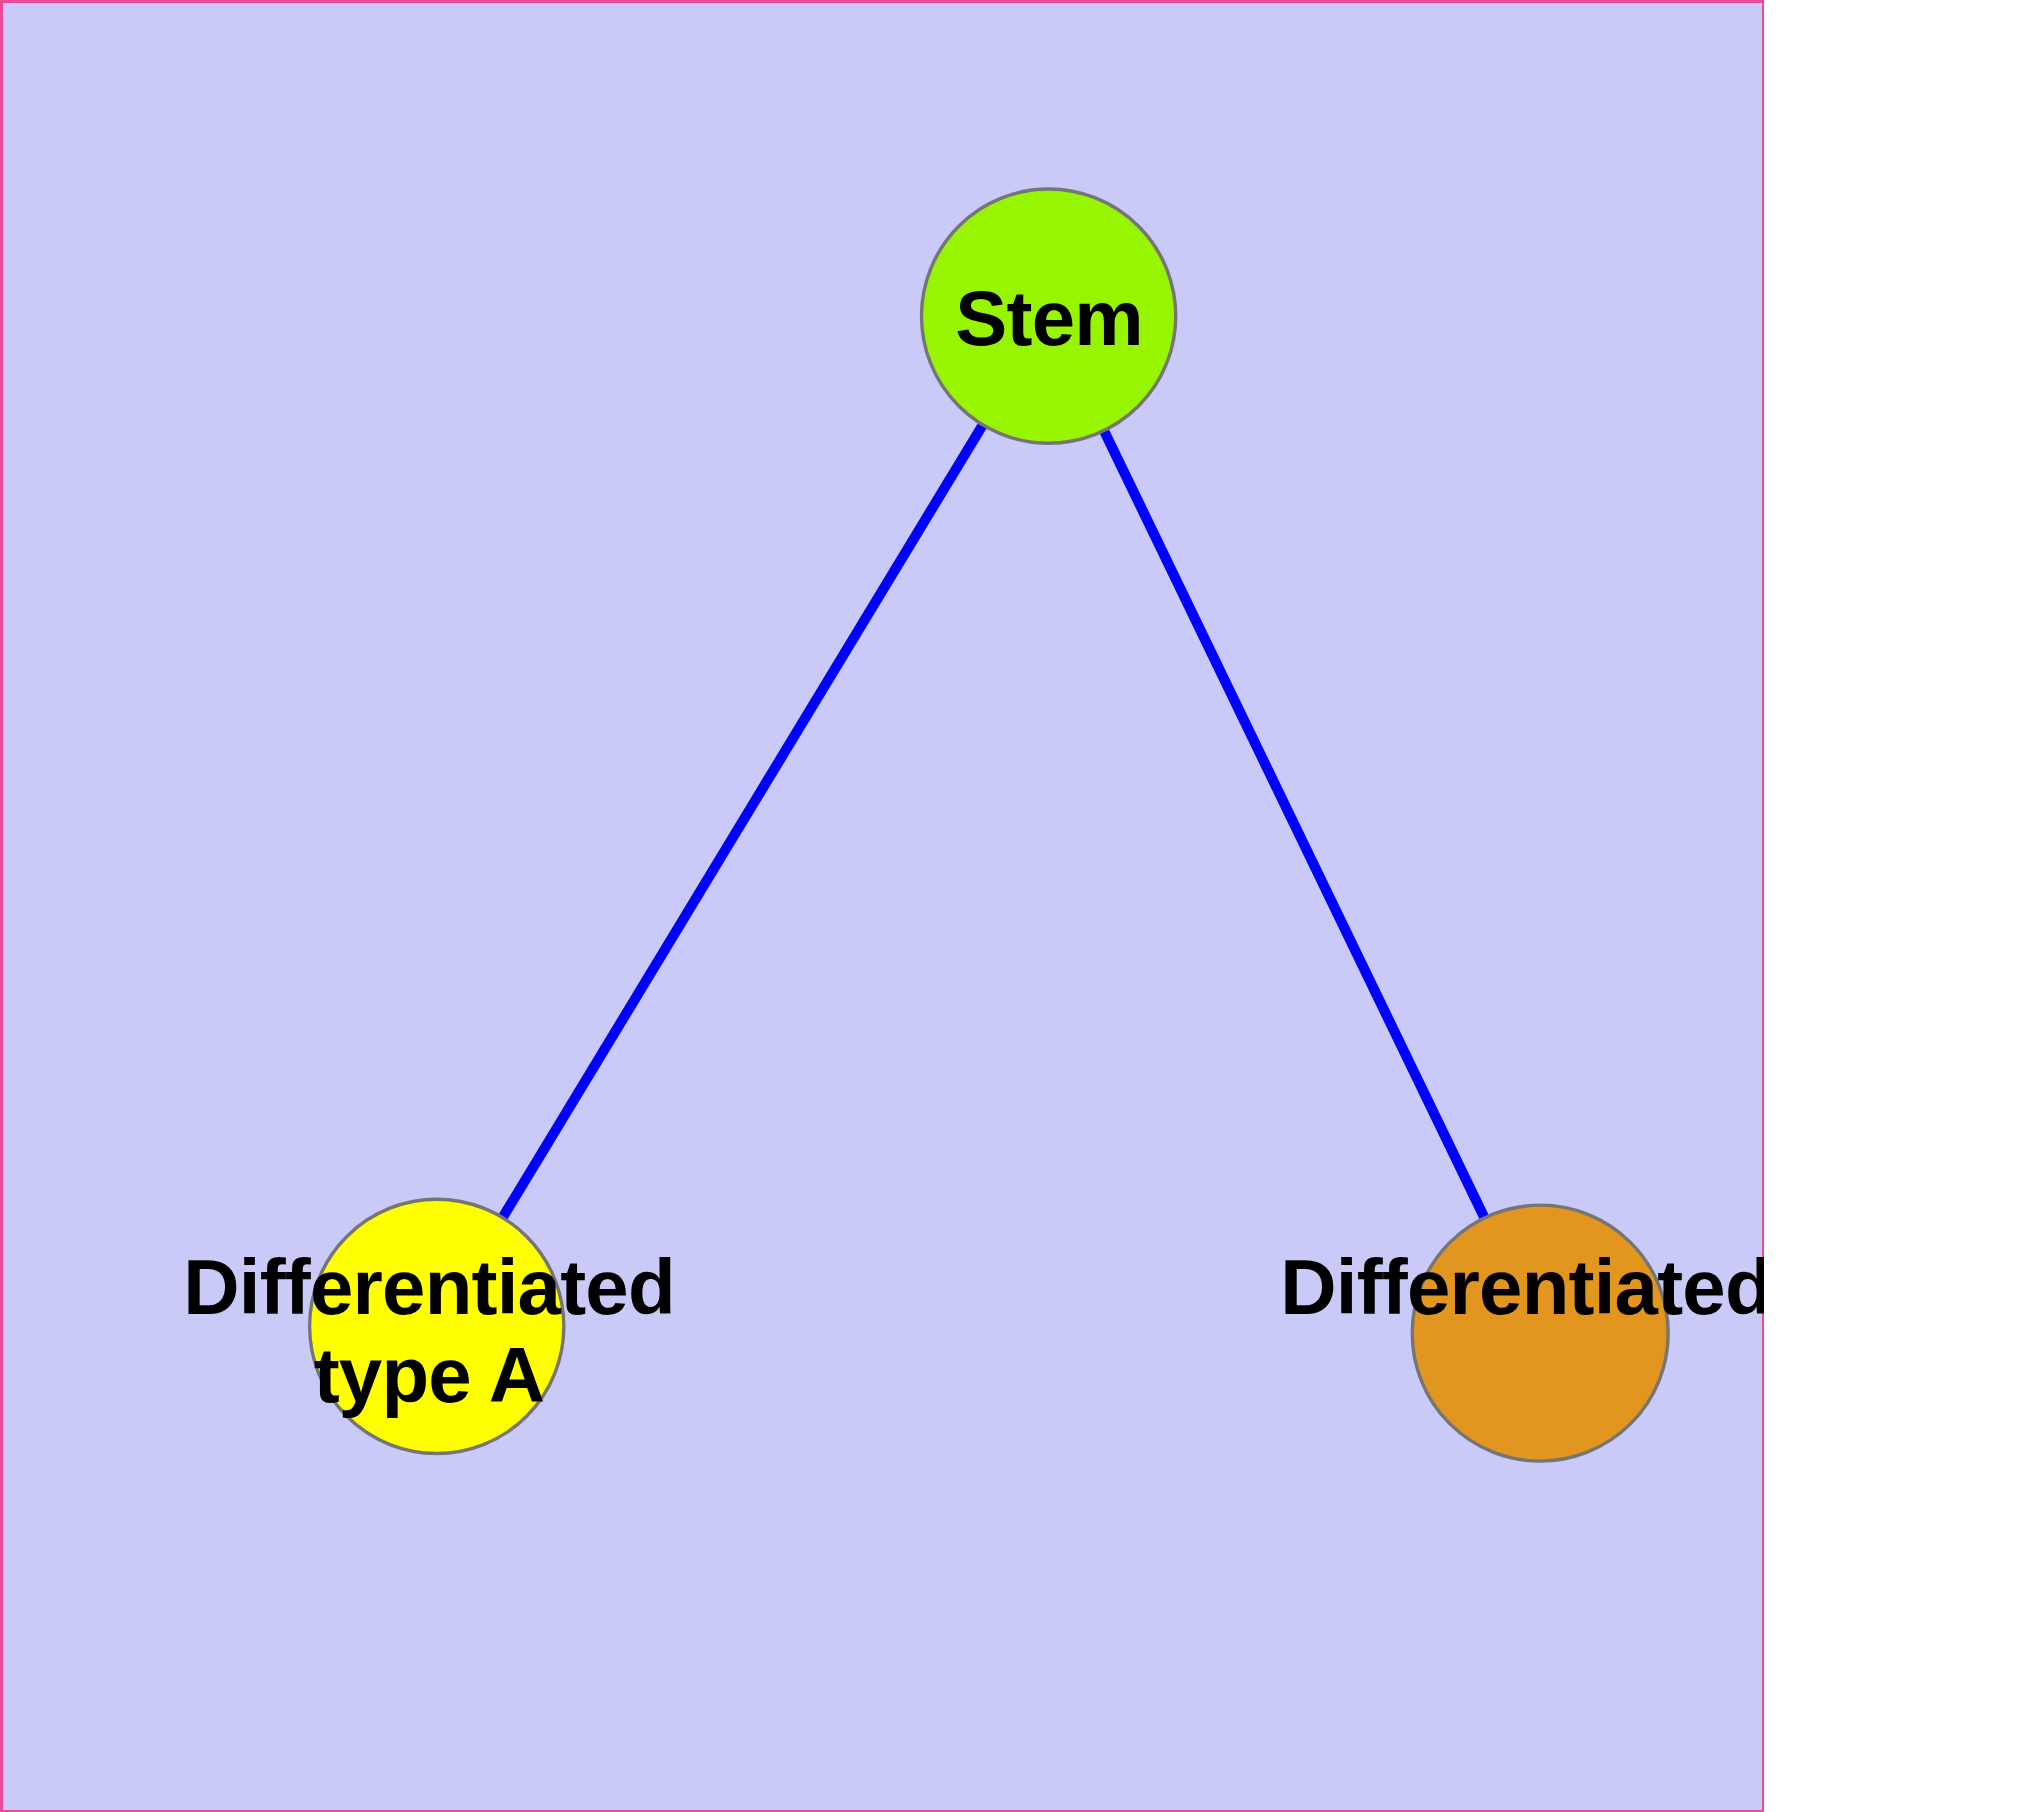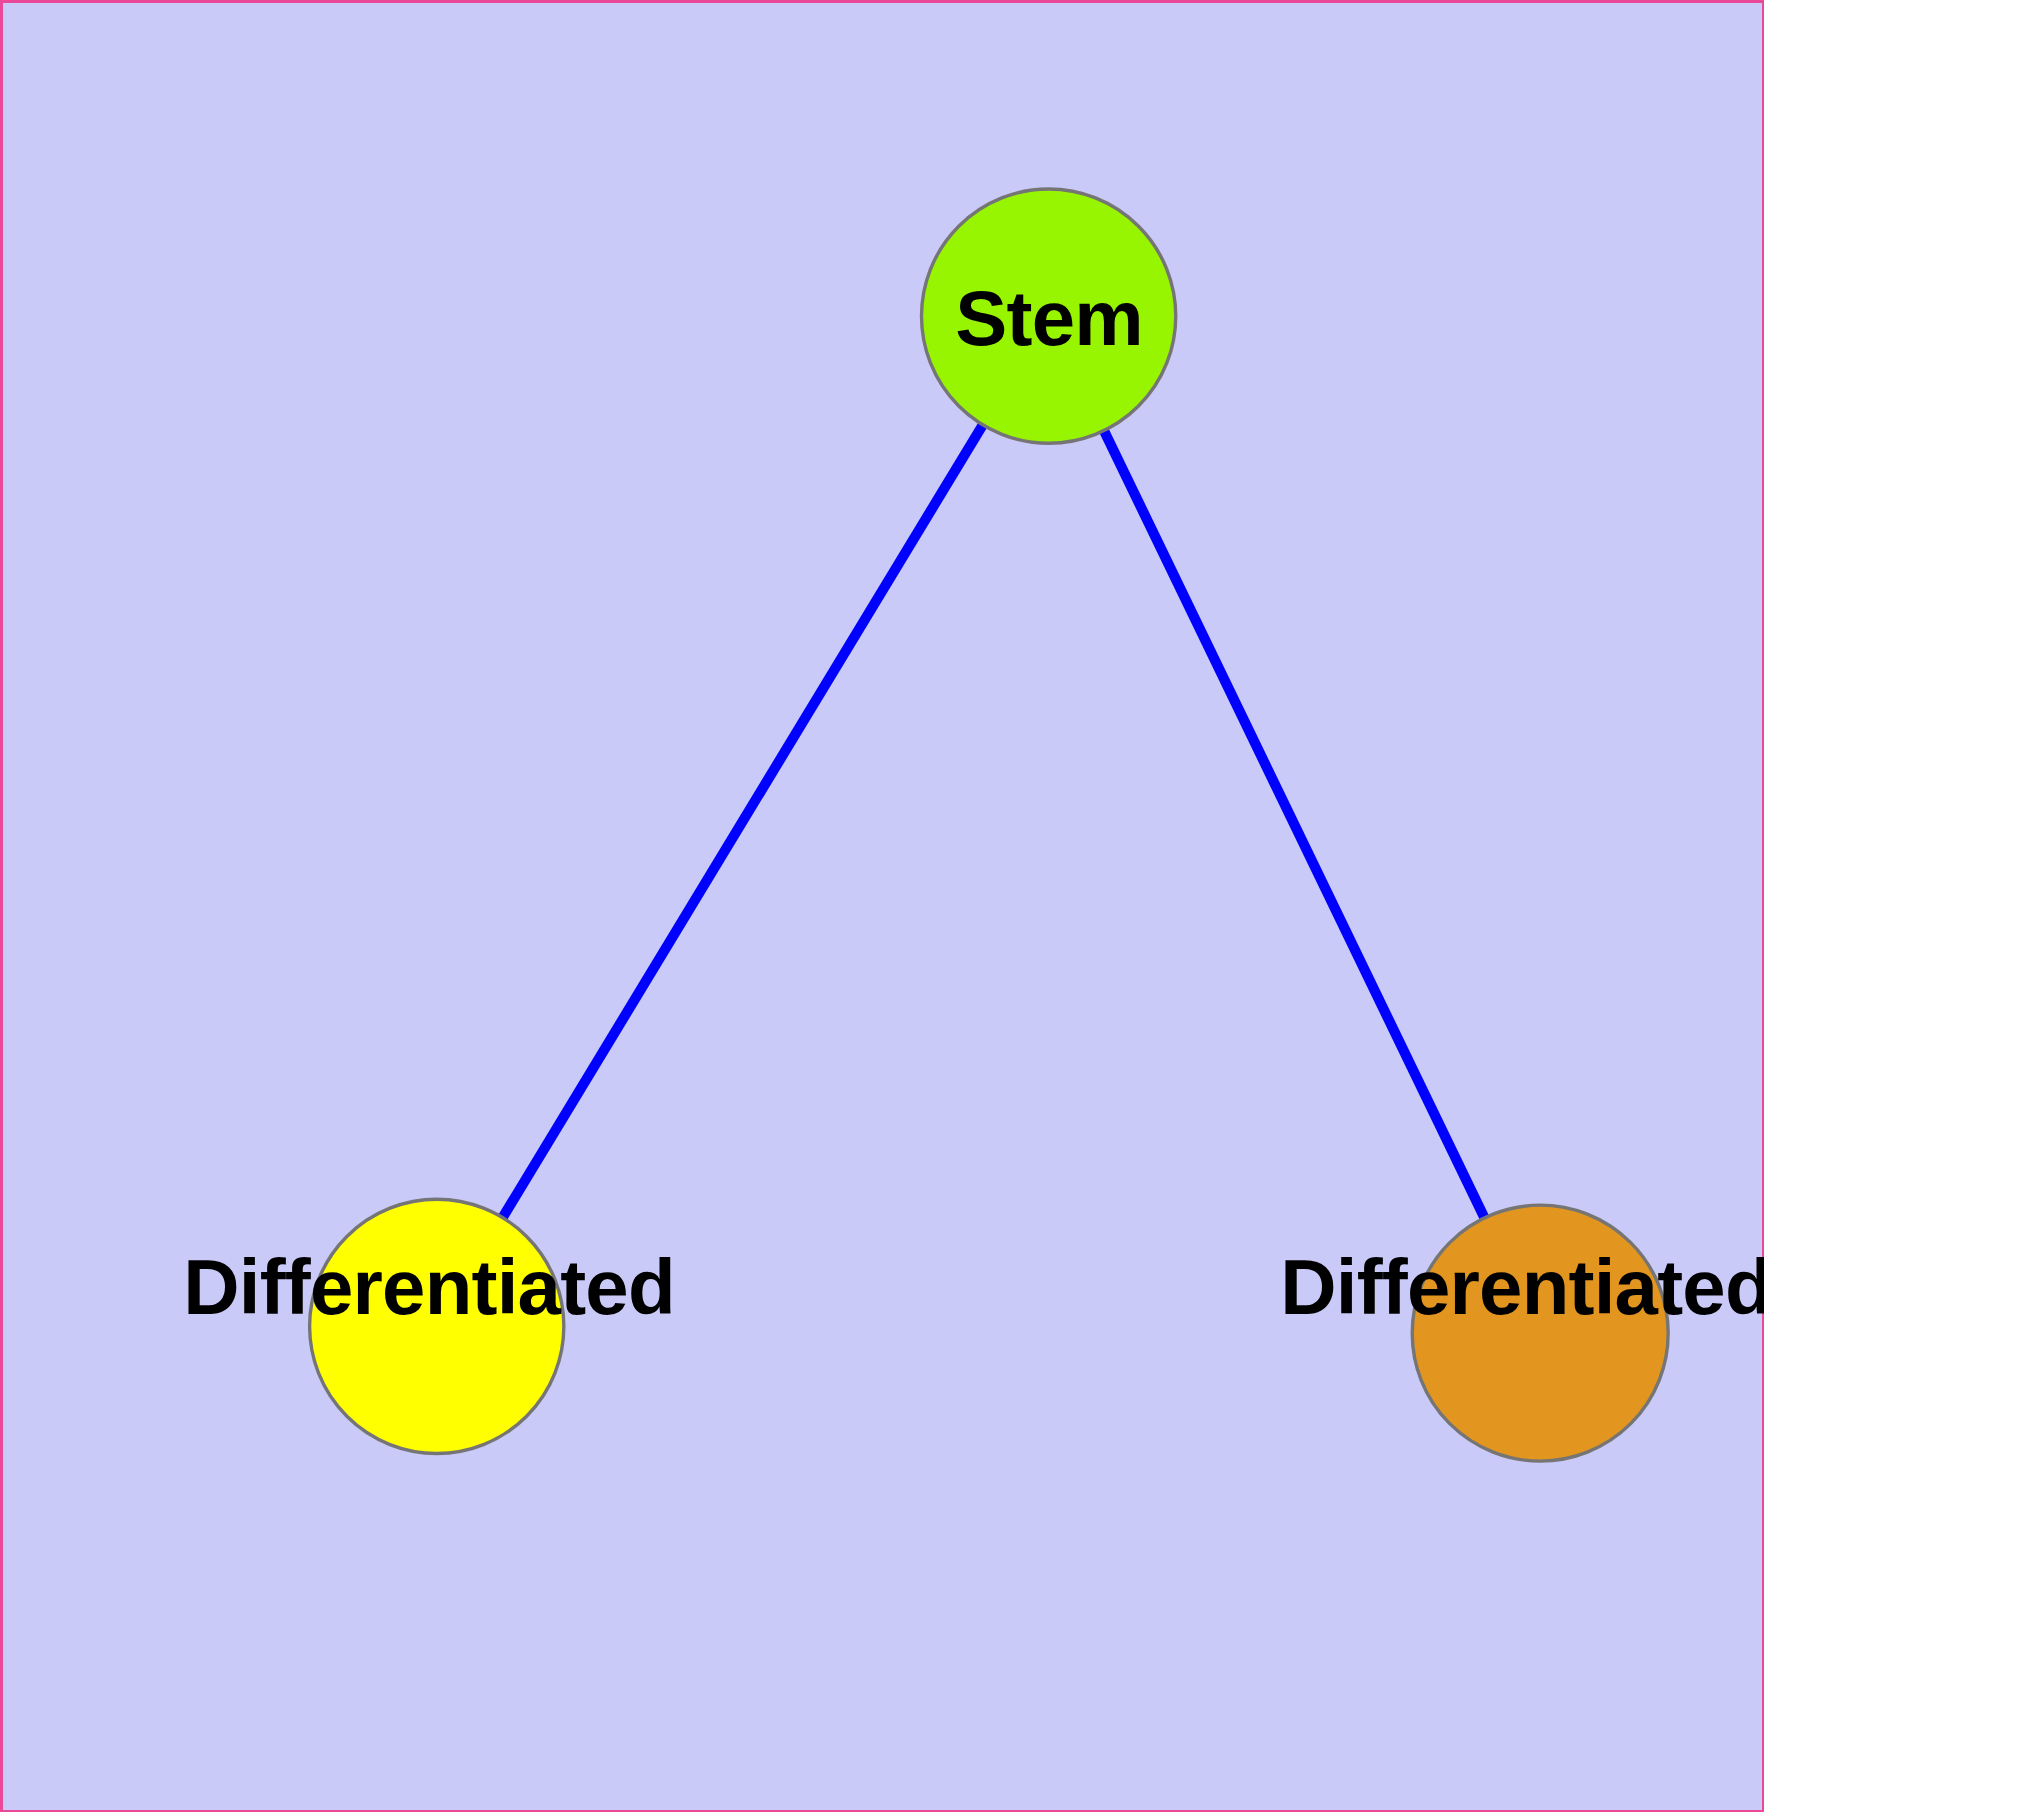--- a/index.html
+++ b/index.html
@@ -53,19 +53,20 @@
       <circle cx="1237" cy="373" r="150" fill="#98F502" stroke="#757575" stroke-width="4"></circle>
       <circle cx="515" cy="1565" r="150" fill="#FFFF00" stroke="#757575" stroke-width="4"></circle>
       <circle cx="1817" cy="1573" r="151" fill="#E2951F" stroke="#757575" stroke-width="4"></circle>
     </svg>
   <div id="labels-layer">
       <div class="node-label" style="left: 1049px; top: 274px; font-size: 78px; line-height: 88px; color: rgb(0, 0, 0);">
         <span class="label-line">Stem</span>
       </div>
       <div class="node-label" style="left: 429px; top: 1243px; font-size: 78px; line-height: 88px; color: rgb(0, 0, 0);">
         <span class="label-line">Differentiated</span>
+        <span class="label-line">type A</span>
       </div>
       <div class="node-label" style="left: 1526px; top: 1243px; font-size: 78px; line-height: 88px; color: rgb(0, 0, 0);">
         <span class="label-line">Differentiated</span>
       </div>
     </div>
 </div>
 
 
 </body></html>

